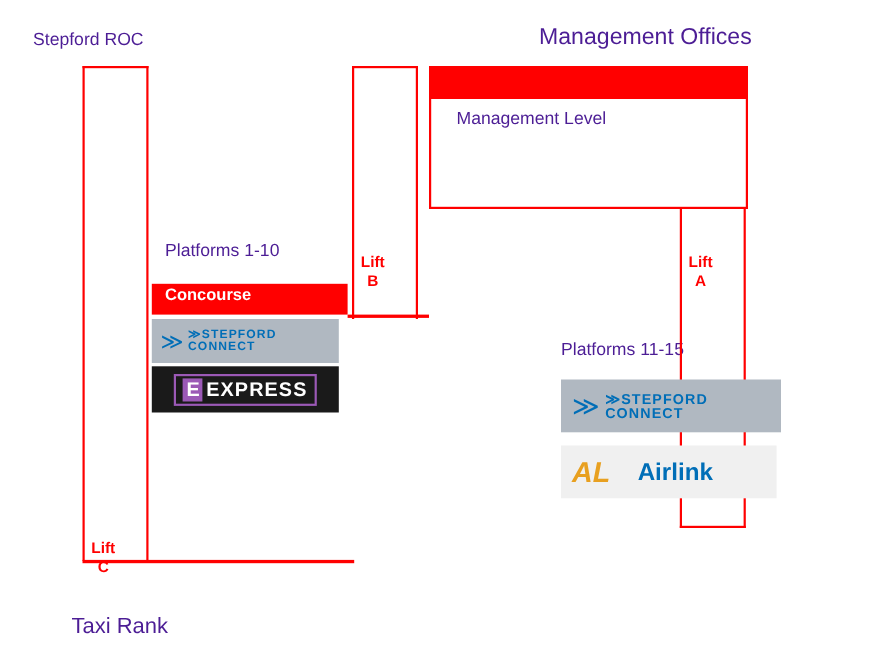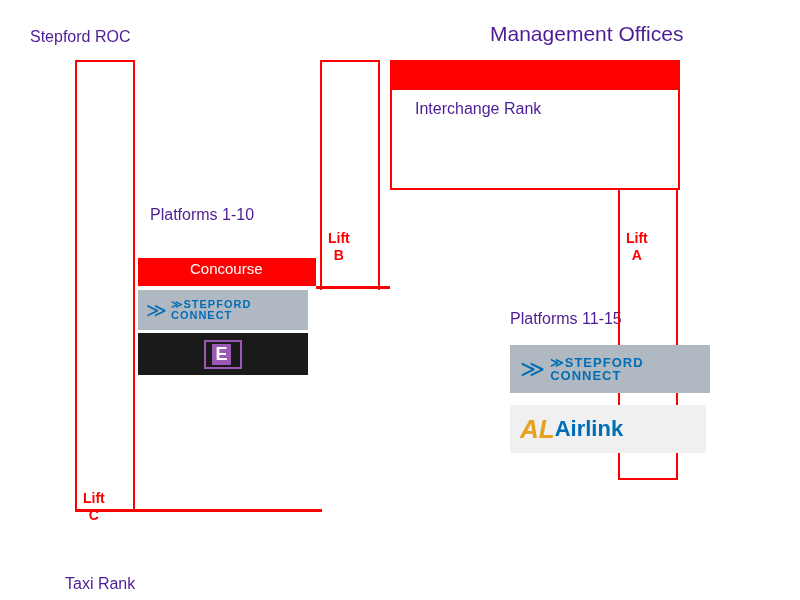--- a/index.html
+++ b/index.html
@@ -37,43 +37,42 @@
       top: 60px;
       left: 75px;
       width: 60px;
       height: 450px;
       border: 2.5px solid red;
       border-bottom: none;
     }
 
     
     .platforms-1-10 {
-      top: 206px;
+      top: 220px;
       left: 150px;
       font-size: 16px;
     }
 
     
     .concourse-bar {
       position: absolute;
       top: 258px;
       left: 138px;
       width: 178px;
       height: 28px;
       background: red;
     }
     .concourse-label {
       position: absolute;
       top: 260px;
       left: 150px;
       color: #fff;
       font-size: 15px;
-      font-weight: normal;
+      font-weight: bold;
       z-index: 10;
-      margin-left: 40px;
     }
 
     
     .platform-910-label {
       top: 22px;
       left: 280px;
       font-size: 17px;
     }
 
     
@@ -159,23 +158,23 @@
     
     .platforms-11-15 {
       top: 310px;
       left: 510px;
       font-size: 16px;
       text-align: center;
     }
 
     
     .taxi-rank {
-      top: 575px;
+      top: 558px;
       left: 65px;
-      font-size: 16px;
+      font-size: 20px;
     }
 
     
     .lift-c {
       position: absolute;
       top: 490px;
       left: 83px;
       color: red;
       font-size: 14px;
       font-weight: bold;
@@ -311,31 +310,32 @@
     .airlink-al {
       color: #e8a020;
       font-size: 26px;
       font-weight: bold;
       font-style: italic;
     }
     .airlink-text {
       color: #006eb7;
       font-size: 22px;
       font-weight: bold;
+      margin-left: 25px;
     }
   </style>
 </head>
 <body>
 
 <div class="diagram">
 
   <span class="label stepford-roc">Stepford ROC</span>
   <span class="label management-label">Management Offices</span>
   <span class="label platforms-1-10">Platforms 1-10</span>
-  <span class="label interchange-level-label">Interchange Rank</span>
+  <span class="label interchange-level-label">Management Level</span>
   <span class="label platforms-11-15">Platforms 11-15</span>
   <span class="label taxi-rank">Taxi Rank</span>
 
   <div class="left-box"></div>
 
   <div class="bottom-line-left"></div>
 
   <div class="concourse-bar"></div>
   <span class="concourse-label">Concourse</span>
 
@@ -358,20 +358,21 @@
     <span class="sc-arrow">≫</span>
     <div class="sc-text-block">
       <span class="sc-stepford">≫STEPFORD</span>
       <span class="sc-connect">CONNECT</span>
     </div>
   </div>
 
   <div class="express-logo">
     <div class="express-border">
       <span class="express-e">E</span>
+      <span class="express-text">EXPRESS</span>
     </div>
   </div>
 
   <div class="sc-logo-bottom">
     <span class="sc-arrow-b">≫</span>
     <div class="sc-text-block-b">
       <span class="sc-stepford-b">≫STEPFORD</span>
       <span class="sc-connect-b">CONNECT</span>
     </div>
   </div>

